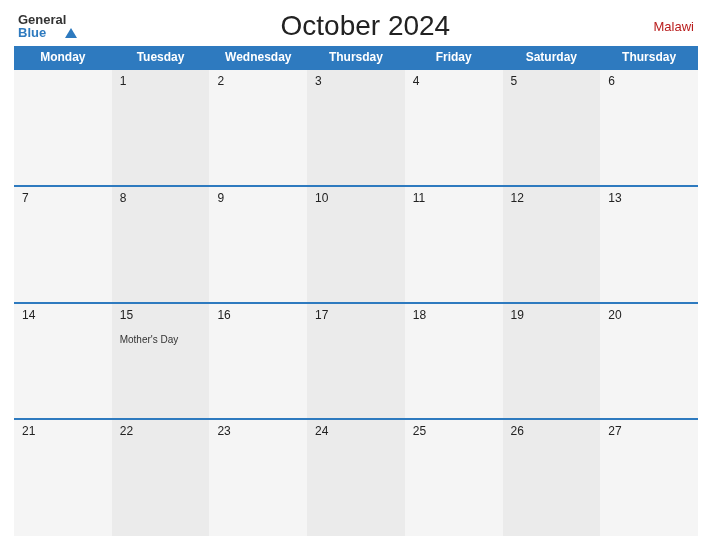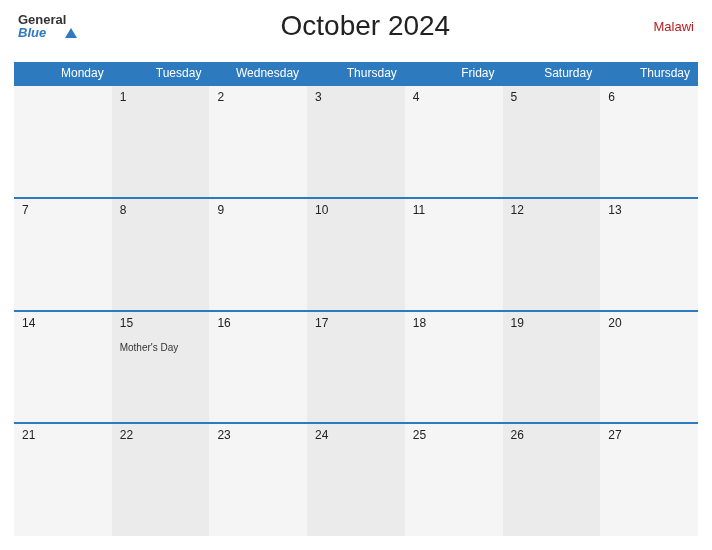--- a/index.html
+++ b/index.html
@@ -11,38 +11,37 @@
       display: flex;
       flex-direction: column;
       overflow: hidden;
     }
 
     
     .header {
       display: flex;
       align-items: center;
       justify-content: space-between;
-      padding: 10px 18px 20px 18px;
+      padding: 10px 18px 4px 18px;
     }
     .logo {
       display: flex;
       flex-direction: column;
       align-items: flex-start;
       line-height: 1;
     }
     .logo-general {
       font-size: 13px;
       color: #333;
       font-weight: bold;
     }
     .logo-blue-row {
       display: flex;
       align-items: center;
       gap: 18px;
-      font-style: italic;
     }
     .logo-blue {
       font-size: 13px;
       color: #2e7abf;
       font-weight: bold;
     }
     .logo-triangle {
       width: 0;
       height: 0;
       border-left: 6px solid transparent;
@@ -75,22 +74,22 @@
       width: 100%;
       border-collapse: collapse;
       flex: 1;
     }
 
     
     .dow-header th {
       background-color: #2e7abf;
       color: #fff;
       font-size: 12px;
-      font-weight: normal;
-      text-align: right;
+      font-weight: bold;
+      text-align: center;
       padding: 4px 8px;
       border: none;
     }
 
     
     .week-row td {
       vertical-align: top;
       width: calc(100% / 7);
       height: 76px;
       padding: 4px 8px;

